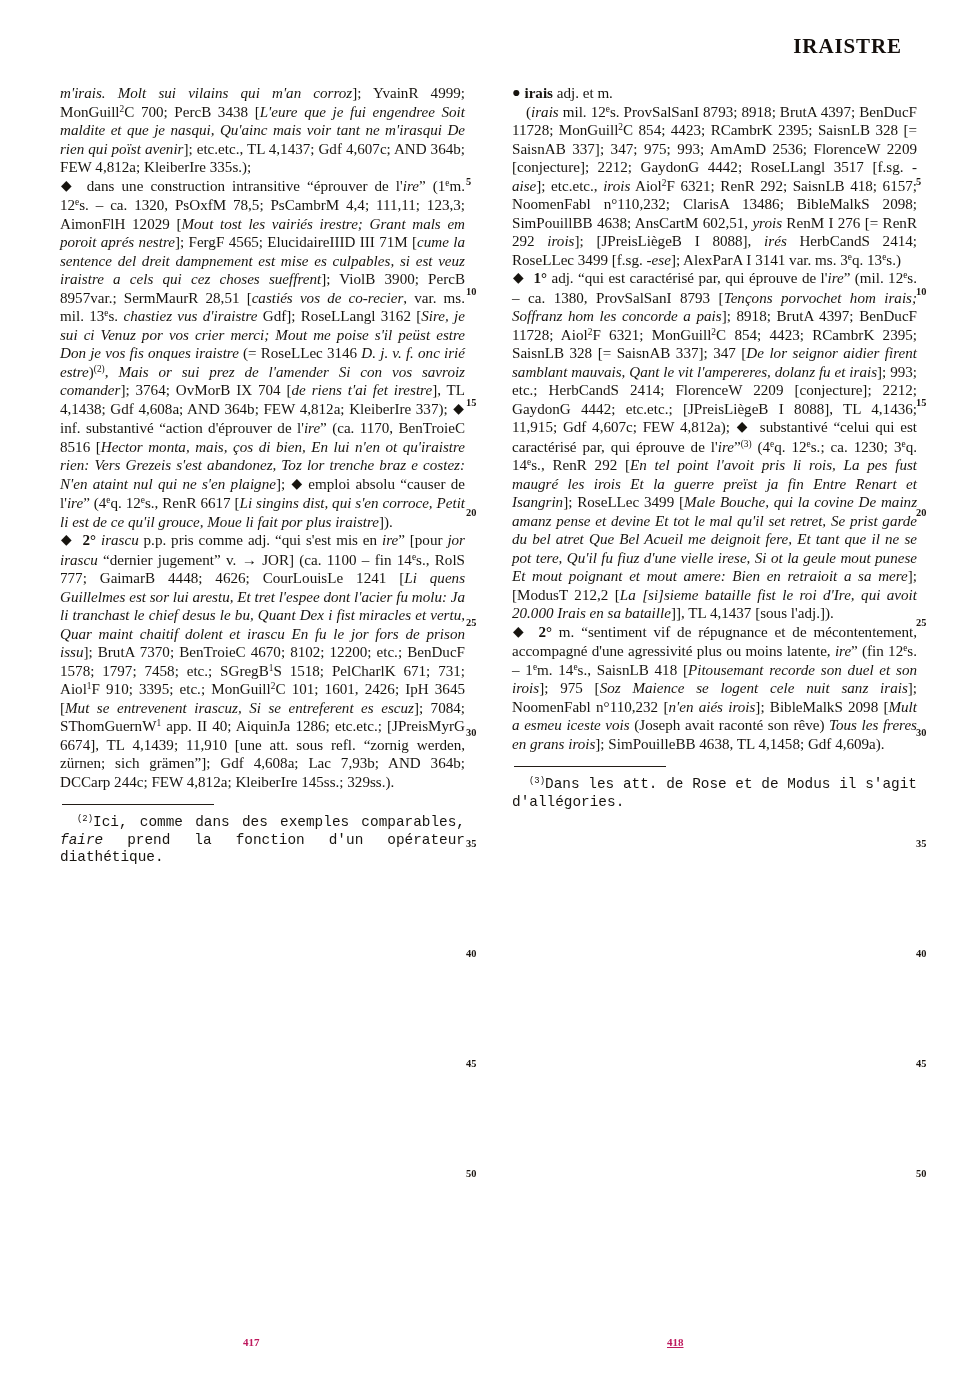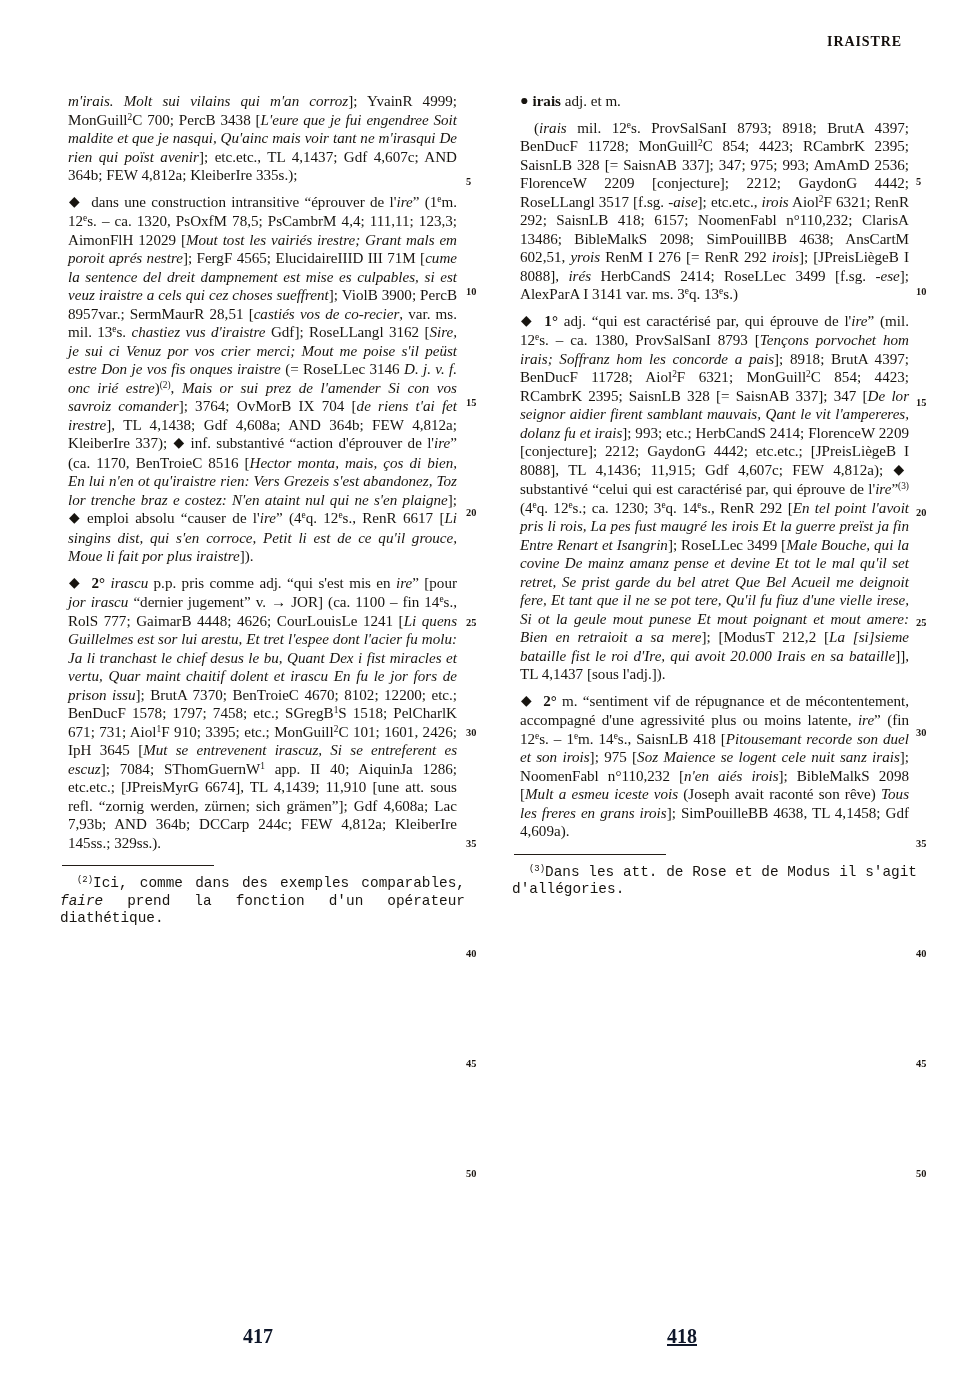--- a/index.html
+++ b/index.html
@@ -16,42 +16,42 @@
     overflow: hidden;
   }
 
   
   #running-head {
     position: absolute;
     top: 34px;
     right: 58px;
     font-family: "Liberation Serif", serif;
     font-weight: bold;
-    font-size: 14px;
+    font-size: 21px;
     letter-spacing: 0.9px;
     color: #140f0c;
   }
 
   
   .column {
     position: absolute;
     top: 84px;
     width: 405px;
     font-size: 15.1px;
     line-height: 18.5px;
     text-align: justify;
     text-justify: inter-word;
     hyphens: manual;
     color: #17140f;
   }
   #column-left  { left: 60px; }
   #column-right { left: 512px; }
 
   .col-body p {
-    margin: 8px;
+    margin: 0;
     text-indent: 0;
   }
 
   
   .para { margin: 0; }
   .para.indent { text-indent: 14px; }
 
   
   i, .it { font-style: italic; }
   .sc { font-variant: small-caps; }
@@ -103,23 +103,23 @@
     font-weight: bold;
     color: #1c1712;
     width: 22px;
     text-align: left;
   }
 
   
   .folio {
     position: absolute;
     bottom: 32px;
-    font-size: 20px;
+    font-size: 11px;
     font-weight: bold;
-    color: #0f172a;
+    color: #be185d;
   }
   #folio-left  { left: 243px; }
   #folio-right { left: 667px; text-decoration: underline; }
 
   
   #scan-tint {
     position: absolute;
     inset: 0;
     pointer-events: none;
     background: rgba(252,251,248,0.0);

